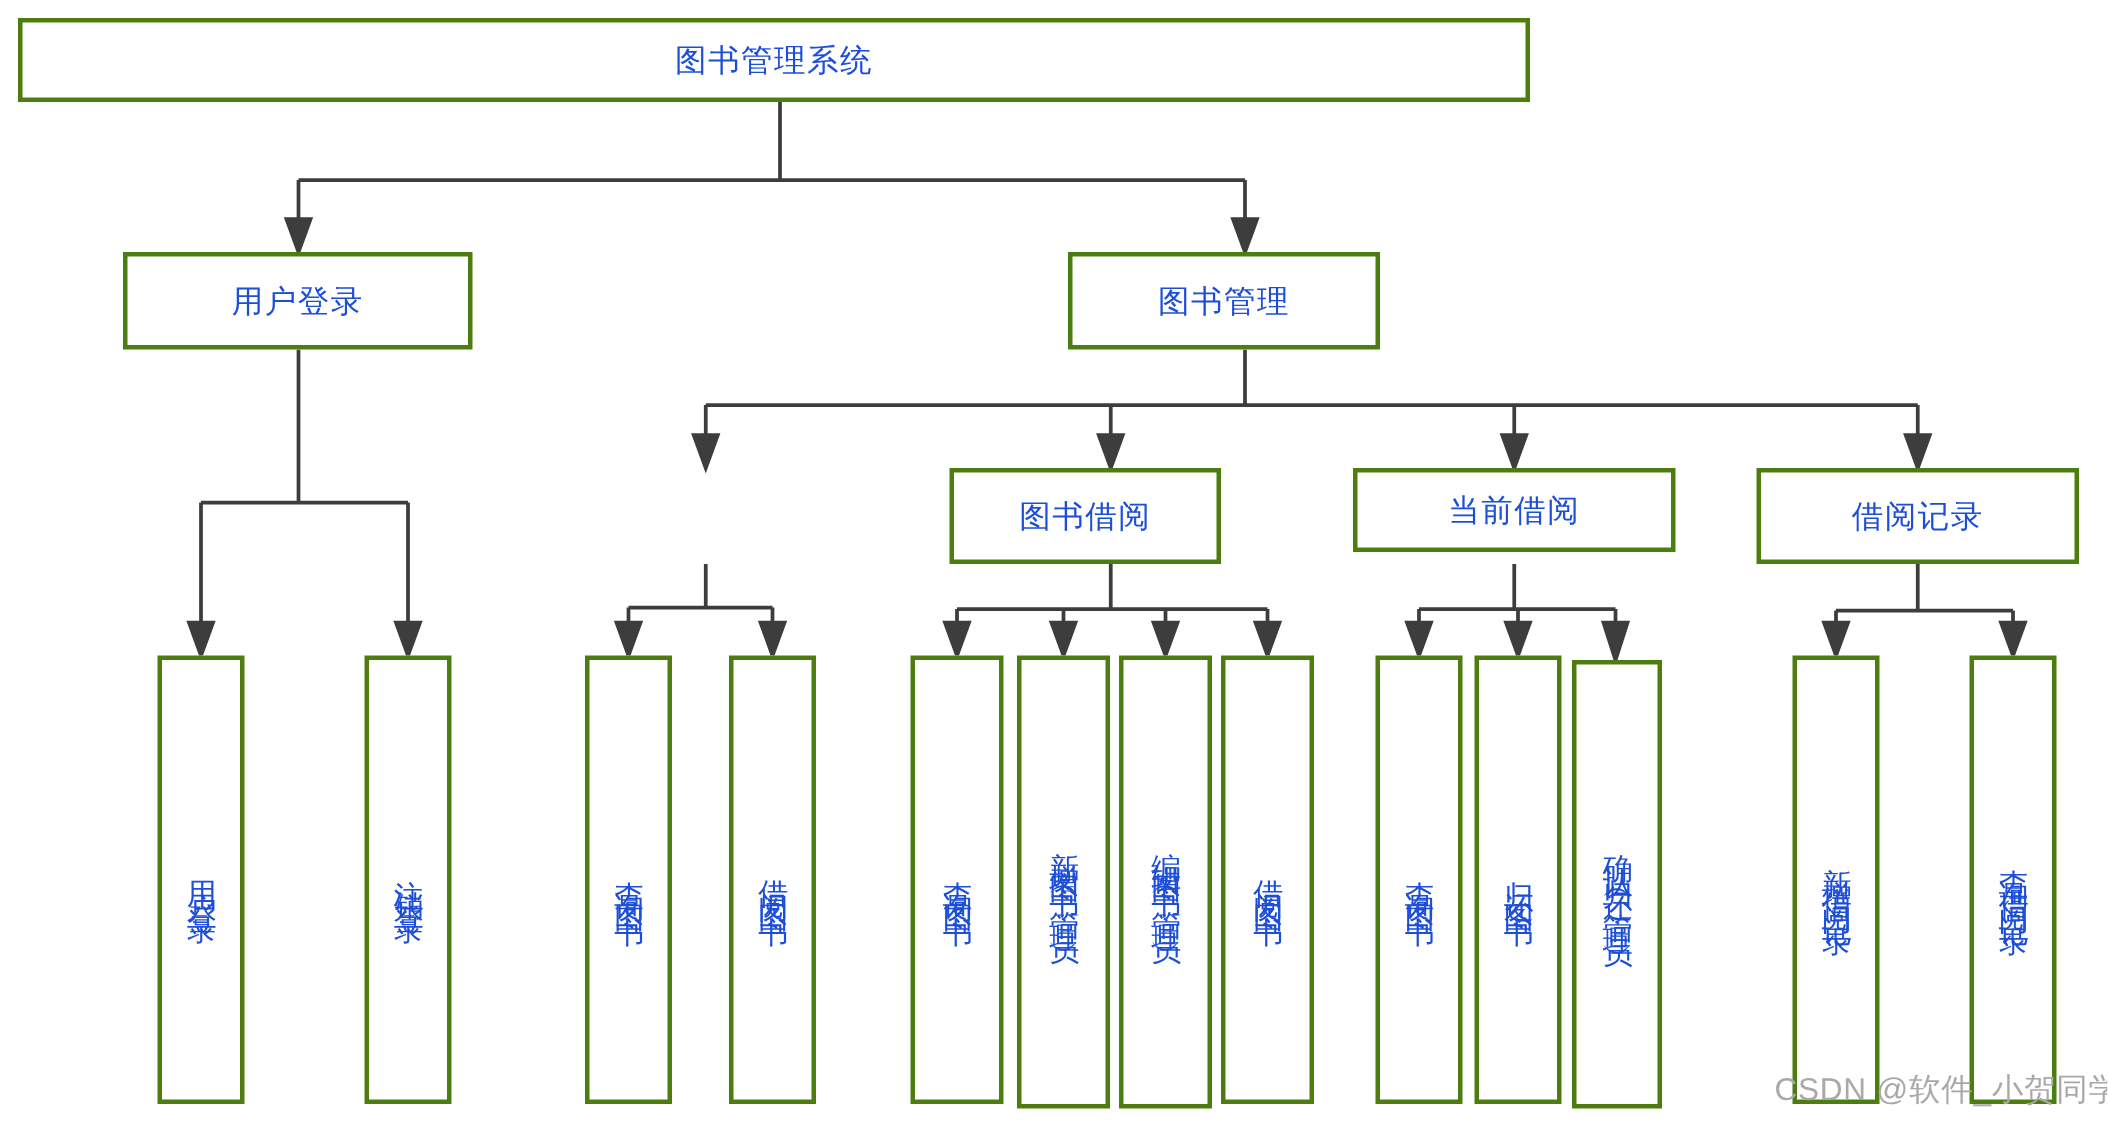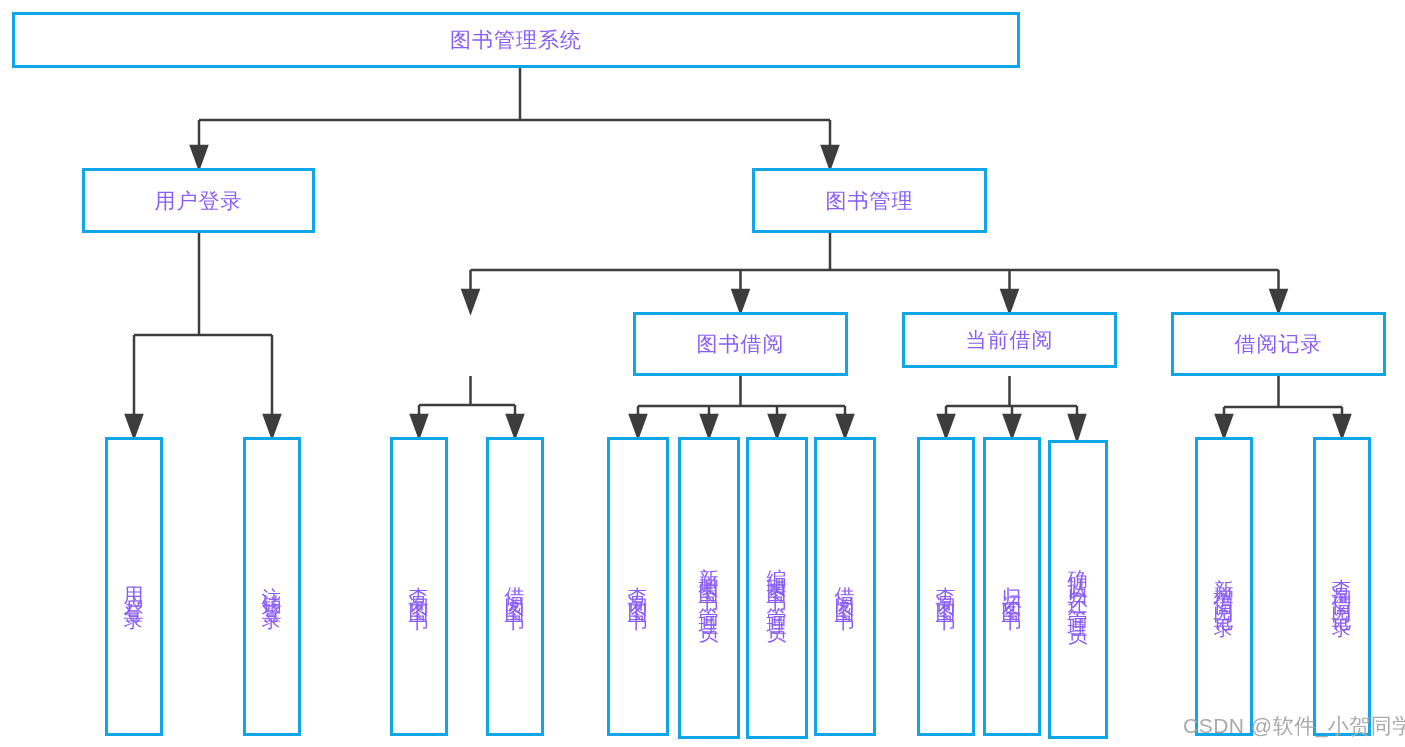--- a/index.html
+++ b/index.html
@@ -18,25 +18,25 @@
   svg.connectors {
     position: absolute;
     left: 0;
     top: 0;
     z-index: 0;
   }
   .node {
     position: absolute;
     box-sizing: border-box;
     background: #ffffff;
-    border: 3px solid #0ea5e9;
+    border: 3px solid #4d7c0f;
     display: flex;
     align-items: center;
     justify-content: center;
-    color: #8b5cf6;
+    color: #1d4ed8;
     z-index: 1;
   }
   .hbox {
     font-size: 21px;
     letter-spacing: 1px;
     white-space: nowrap;
   }
   .vbox {
     writing-mode: vertical-rl;
     text-orientation: mixed;
@@ -118,23 +118,23 @@
     <line x1="1224" y1="407" x2="1342" y2="407"></line>
     <line x1="1224" y1="407" x2="1224" y2="415"></line>
     <polygon points="1216,415 1232,415 1224,437"></polygon>
     <line x1="1342" y1="407" x2="1342" y2="415"></line>
     <polygon points="1334,415 1350,415 1342,437"></polygon>
   </svg>
 
   <div class="node hbox" style="left:12px;top:12px;width:1008px;height:56px">图书管理系统</div>
 
   <div class="node hbox" style="left:82px;top:168px;width:233px;height:65px">用户登录</div>
-  <div class="node hbox" style="left:752px;top:168px;width:235px;height:65px">图书管理</div>
+  <div class="node hbox" style="left:712px;top:168px;width:208px;height:65px">图书管理</div>
 
-  <div class="node hbox" style="left:633px;top:312px;width:215px;height:64px">图书借阅</div>
+  <div class="node hbox" style="left:633px;top:312px;width:181px;height:64px">图书借阅</div>
   <div class="node hbox" style="left:902px;top:312px;width:215px;height:56px">当前借阅</div>
   <div class="node hbox" style="left:1171px;top:312px;width:215px;height:64px">借阅记录</div>
 
   <div class="node vbox" style="left:105px;top:437px;width:58px;height:299px">用户登录</div>
   <div class="node vbox" style="left:243px;top:437px;width:58px;height:299px">注销登录</div>
 
   <div class="node vbox" style="left:390px;top:437px;width:58px;height:299px">查询图书</div>
   <div class="node vbox" style="left:486px;top:437px;width:58px;height:299px">借阅图书</div>
 
   <div class="node vbox" style="left:607px;top:437px;width:62px;height:299px">查询图书</div>

